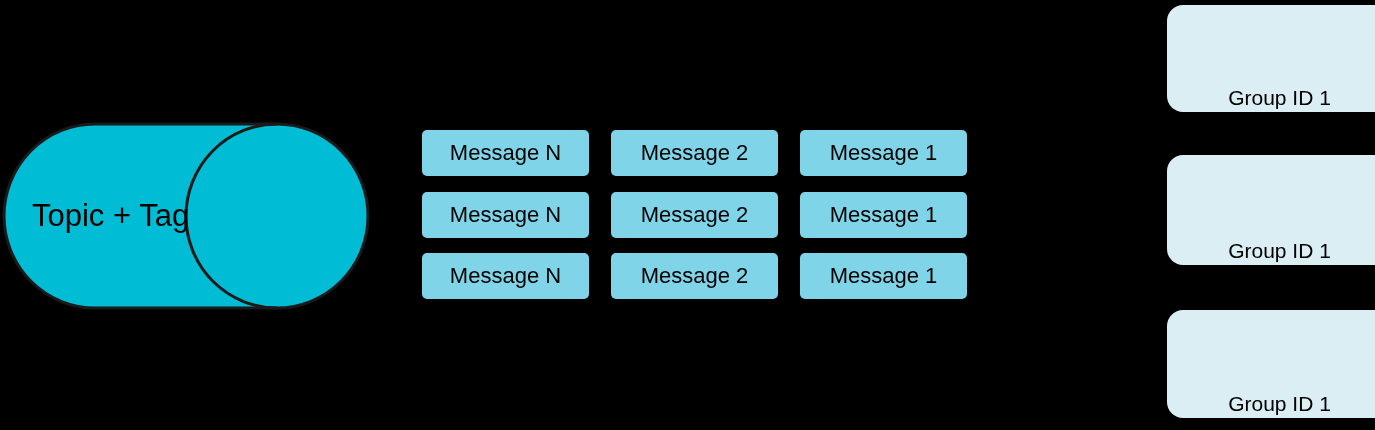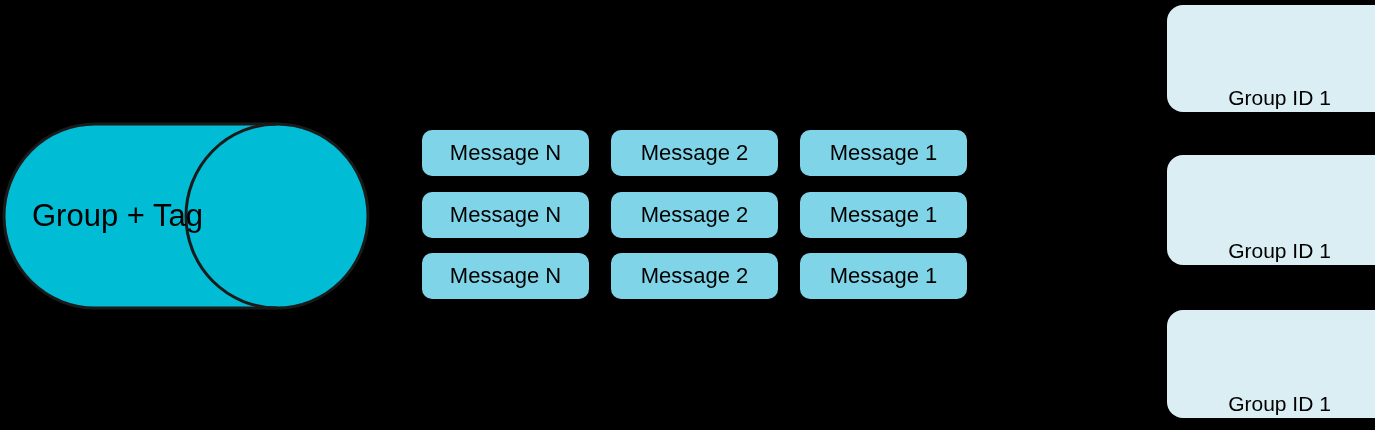--- a/index.html
+++ b/index.html
@@ -41,21 +41,21 @@
     letter-spacing: 0px;
     white-space: nowrap;
   }
 
   
   .msg {
     position: absolute;
     width: 167px;
     height: 46px;
     background: #7FD4E8;
-    border-radius: 10px;
+    border-radius: 5px;
     display: flex;
     align-items: center;
     justify-content: center;
     font-size: 22px;
     color: #000000;
     white-space: nowrap;
   }
 
   
   .group-box {
@@ -78,21 +78,21 @@
 </head>
 <body>
 
 <div id="canvas">
 
   <div class="cylinder">
     <svg viewBox="0 0 368 188" xmlns="http://www.w3.org/2000/svg">
       <path d="M 93 2 L 275 2 A 91 92 0 0 1 275 186 L 93 186 A 91 92 0 0 1 93 2 Z" fill="#00BCD4" stroke="#1A1A1A" stroke-width="3"></path>
       <path d="M 275 2 A 91 92 0 0 0 275 186" fill="none" stroke="#1A1A1A" stroke-width="3"></path>
     </svg>
-    <div class="cylinder-label">Group + Tag</div>
+    <div class="cylinder-label">Topic + Tag</div>
   </div>
 
   <div class="msg" style="left:422px; top:130px;">Message N</div>
   <div class="msg" style="left:611px; top:130px;">Message 2</div>
   <div class="msg" style="left:800px; top:130px;">Message 1</div>
 
   <div class="msg" style="left:422px; top:192px;">Message N</div>
   <div class="msg" style="left:611px; top:192px;">Message 2</div>
   <div class="msg" style="left:800px; top:192px;">Message 1</div>
 

